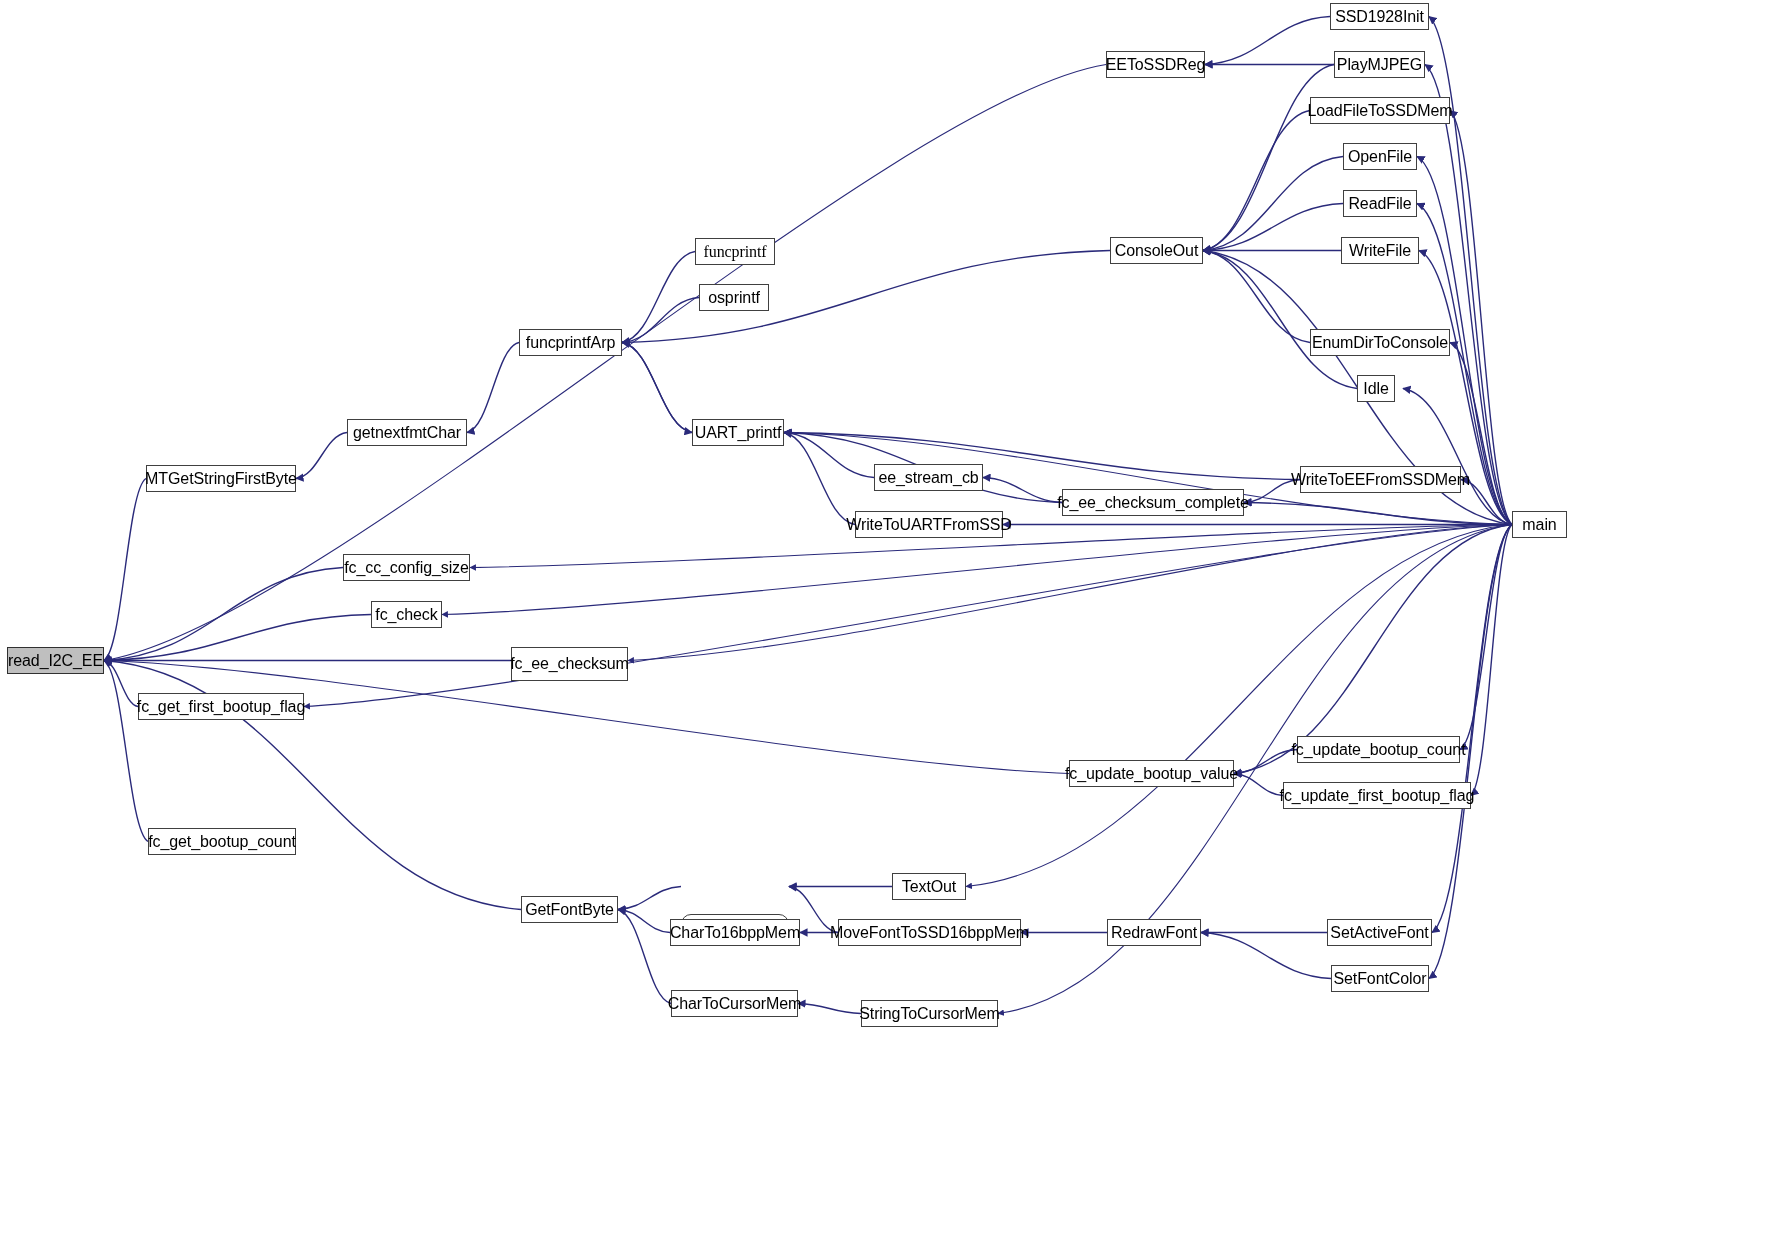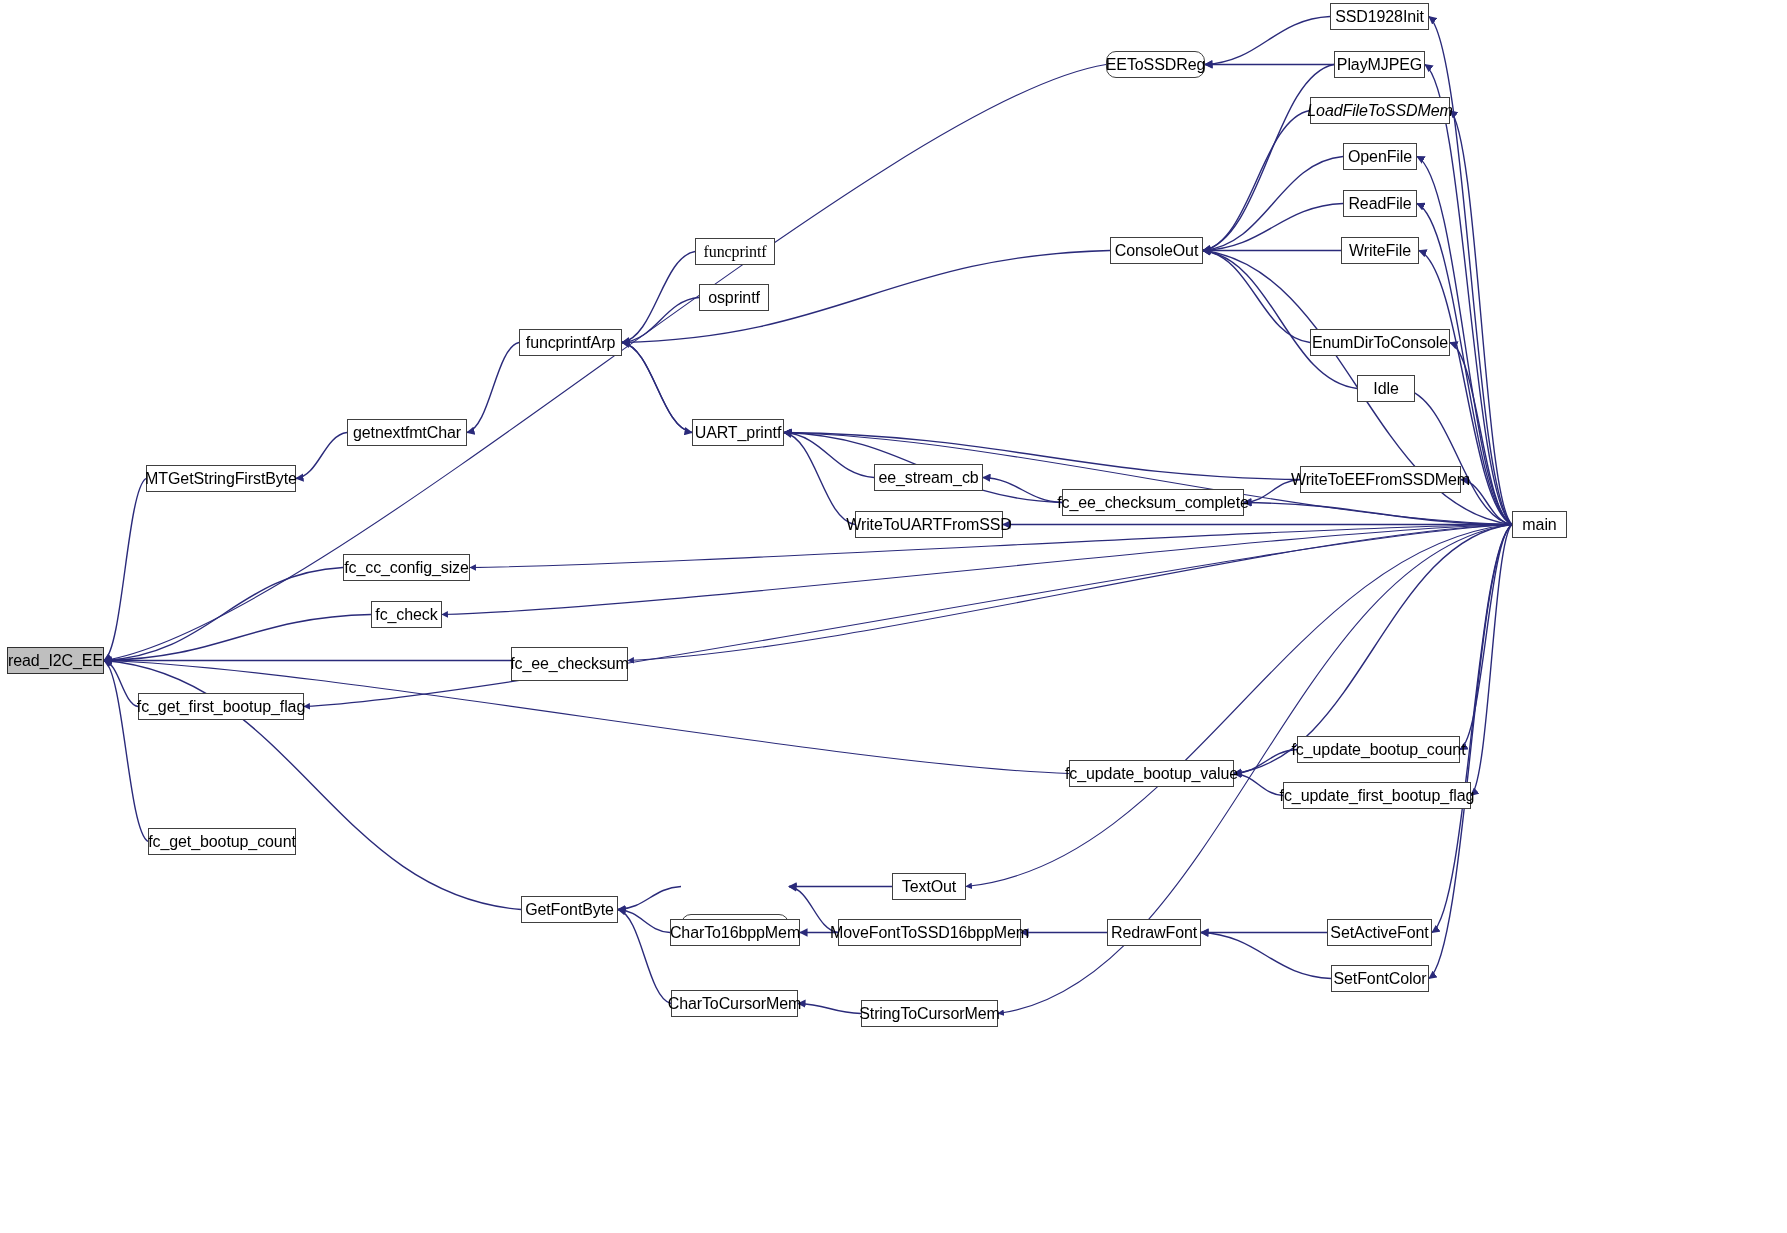--- a/index.html
+++ b/index.html
@@ -204,47 +204,47 @@
       </div>
       <div class="node" style="left: 1331px; top: 965px; width: 98px; height: 27px;">
         <span>SetFontColor</span>
       </div>
       <div class="node" style="left: 671px; top: 990px; width: 127px; height: 27px;">
         <span>CharToCursorMem</span>
       </div>
       <div class="node" style="left: 861px; top: 1000px; width: 137px; height: 27px;">
         <span>StringToCursorMem</span>
       </div>
-      <div class="node" style="left: 1106px; top: 51px; width: 99px; height: 27px; border-radius: 10px;">
+      <div class="node" style="left: 1106px; top: 51px; width: 99px; height: 27px;">
         <span>EEToSSDReg</span>
       </div>
       <div class="node" style="left: 1330px; top: 3px; width: 99px; height: 27px;">
         <span>SSD1928Init</span>
       </div>
       <div class="node" style="left: 1334px; top: 51px; width: 91px; height: 27px;">
         <span>PlayMJPEG</span>
       </div>
-      <div class="node" style="left: 1310px; top: 97px; width: 140px; height: 27px; font-style: italic;">
+      <div class="node" style="left: 1310px; top: 97px; width: 140px; height: 27px;">
         <span>LoadFileToSSDMem</span>
       </div>
       <div class="node" style="left: 1343px; top: 143px; width: 74px; height: 27px;">
         <span>OpenFile</span>
       </div>
       <div class="node" style="left: 1343px; top: 190px; width: 74px; height: 27px;">
         <span>ReadFile</span>
       </div>
       <div class="node" style="left: 1341px; top: 237px; width: 78px; height: 27px;">
         <span>WriteFile</span>
       </div>
       <div class="node" style="left: 1110px; top: 237px; width: 93px; height: 27px;">
         <span>ConsoleOut</span>
       </div>
       <div class="node" style="left: 1310px; top: 329px; width: 140px; height: 27px;">
         <span>EnumDirToConsole</span>
       </div>
-      <div class="node" style="left: 1357px; top: 375px; width: 58px; height: 27px; text-align: right;">
+      <div class="node" style="left: 1357px; top: 375px; width: 38px; height: 27px; text-align: right;">
         <span>Idle</span>
       </div>
       <div class="node" style="left: 1512px; top: 511px; width: 55px; height: 27px;">
         <span>main</span>
       </div>
     </div>
 </div>
 
 </body></html>

